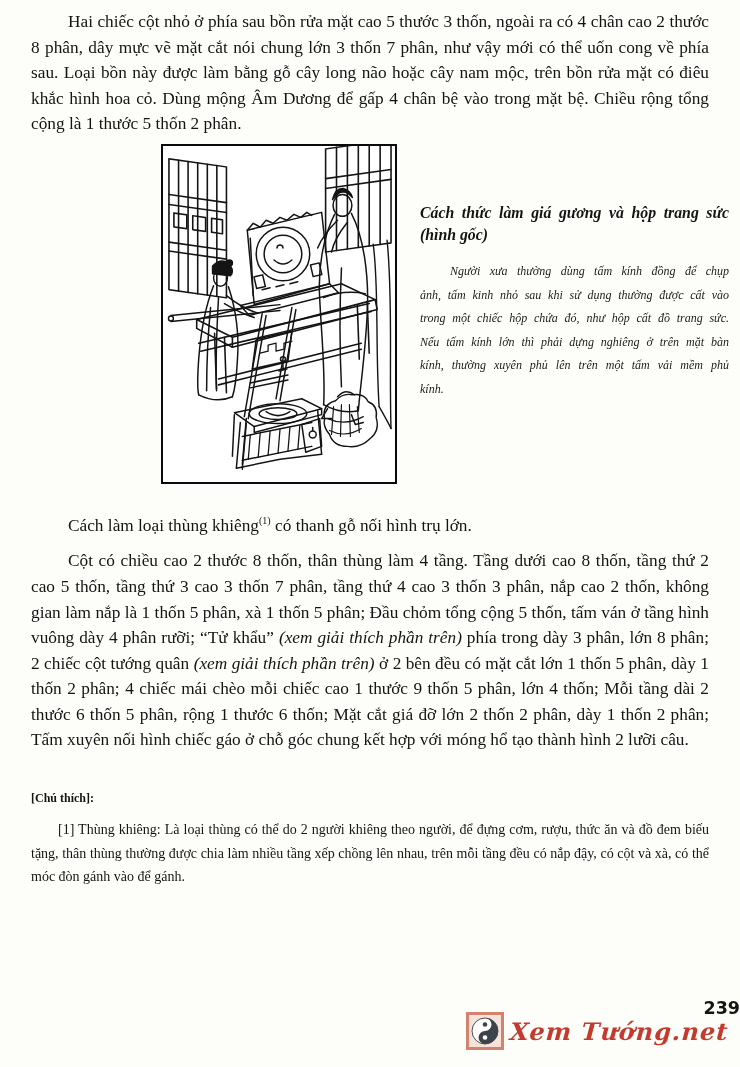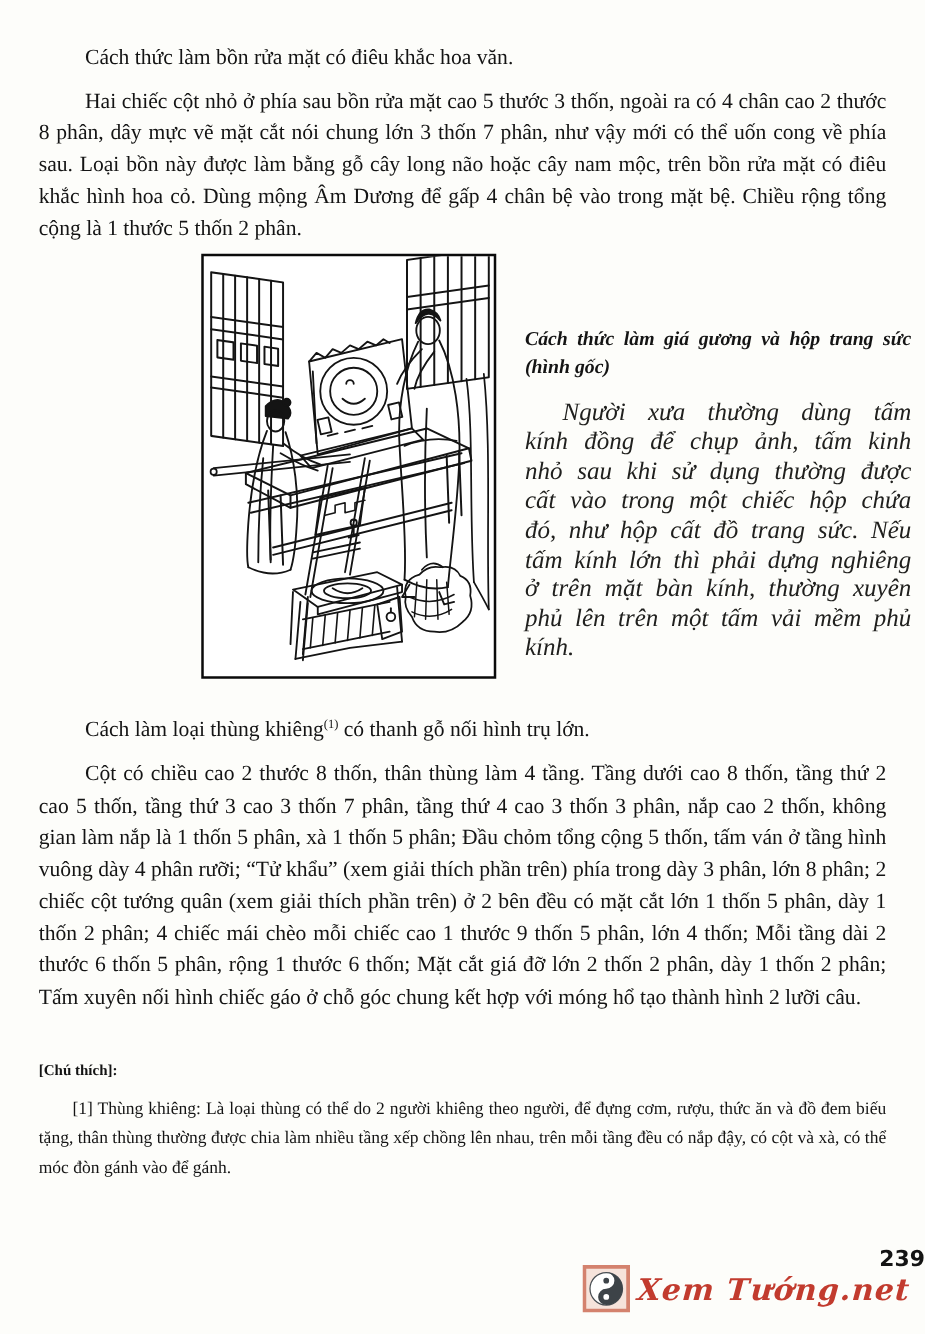--- a/index.html
+++ b/index.html
@@ -19,21 +19,21 @@
     position:absolute;left:130px;top:0;width:236px;height:340px;
     border:2.5px solid #0a0a0a;background:#fff;box-sizing:border-box;
   }
   .fig-frame svg{width:100%;height:100%;display:block;}
   .caption{position:absolute;left:389px;top:58px;width:309px;}
   .caption-title{
     font-weight:bold;font-style:italic;font-size:15.8px;line-height:22.5px;
     text-align:justify;
   }
   .caption-body{
-    margin-top:13px;font-style:italic;font-size:20px;line-height:23.6px;
+    margin-top:13px;font-style:italic;font-size:12px;line-height:23.6px;
     text-align:justify;text-indent:30px;word-spacing:3.5px;color:#20201e;
   }
   .section-heading{margin-top:12px;}
   .section-heading sup{font-size:10px;vertical-align:super;}
   .section-para{margin-top:10px;}
   .fn-header{margin-top:38px;font-weight:bold;font-size:12px;}
   .fn-body{
     margin-top:12px;font-size:14px;line-height:23.5px;
     text-align:justify;text-indent:27px;
   }
@@ -45,28 +45,27 @@
   .watermark{
     position:absolute;right:12px;top:1012px;
     display:flex;align-items:center;gap:6px;
   }
   .wm-badge{width:38px;height:38px;display:block;}
   .wm-text{
     font-family:"DejaVu Serif",serif;font-style:italic;font-weight:bold;
     font-size:24px;color:#c23b2e;transform:skewX(-4deg);letter-spacing:1px;
     white-space:nowrap;
   }
-  .italic{}
+  .italic{font-style:italic;}
 </style>
 </head>
 <body>
 
 <div class="content">
 
-  <p class="body-text indent intro1">Cách thức làm bồn rửa mặt có điêu khắc hoa văn.</p>
 
   <p class="body-text indent para2">Hai chiếc cột nhỏ ở phía sau bồn rửa mặt cao 5 thước 3 thốn, ngoài ra có 4 chân cao 2 thước 8 phân, dây mực vẽ mặt cắt nói chung lớn 3 thốn 7 phân, như vậy mới có thể uốn cong về phía sau. Loại bồn này được làm bằng gỗ cây long não hoặc cây nam mộc, trên bồn rửa mặt có điêu khắc hình hoa cỏ. Dùng mộng Âm Dương để gấp 4 chân bệ vào trong mặt bệ. Chiều rộng tổng cộng là 1 thước 5 thốn 2 phân.</p>
 
   <div class="figure-row">
 
     <div class="fig-frame">
       <svg viewBox="0 0 234 333" xmlns="http://www.w3.org/2000/svg">
         <g stroke="#141414" fill="none" stroke-width="1.6" stroke-linecap="round" stroke-linejoin="round">
 
           <g transform="translate(6,10) skewY(8)">

